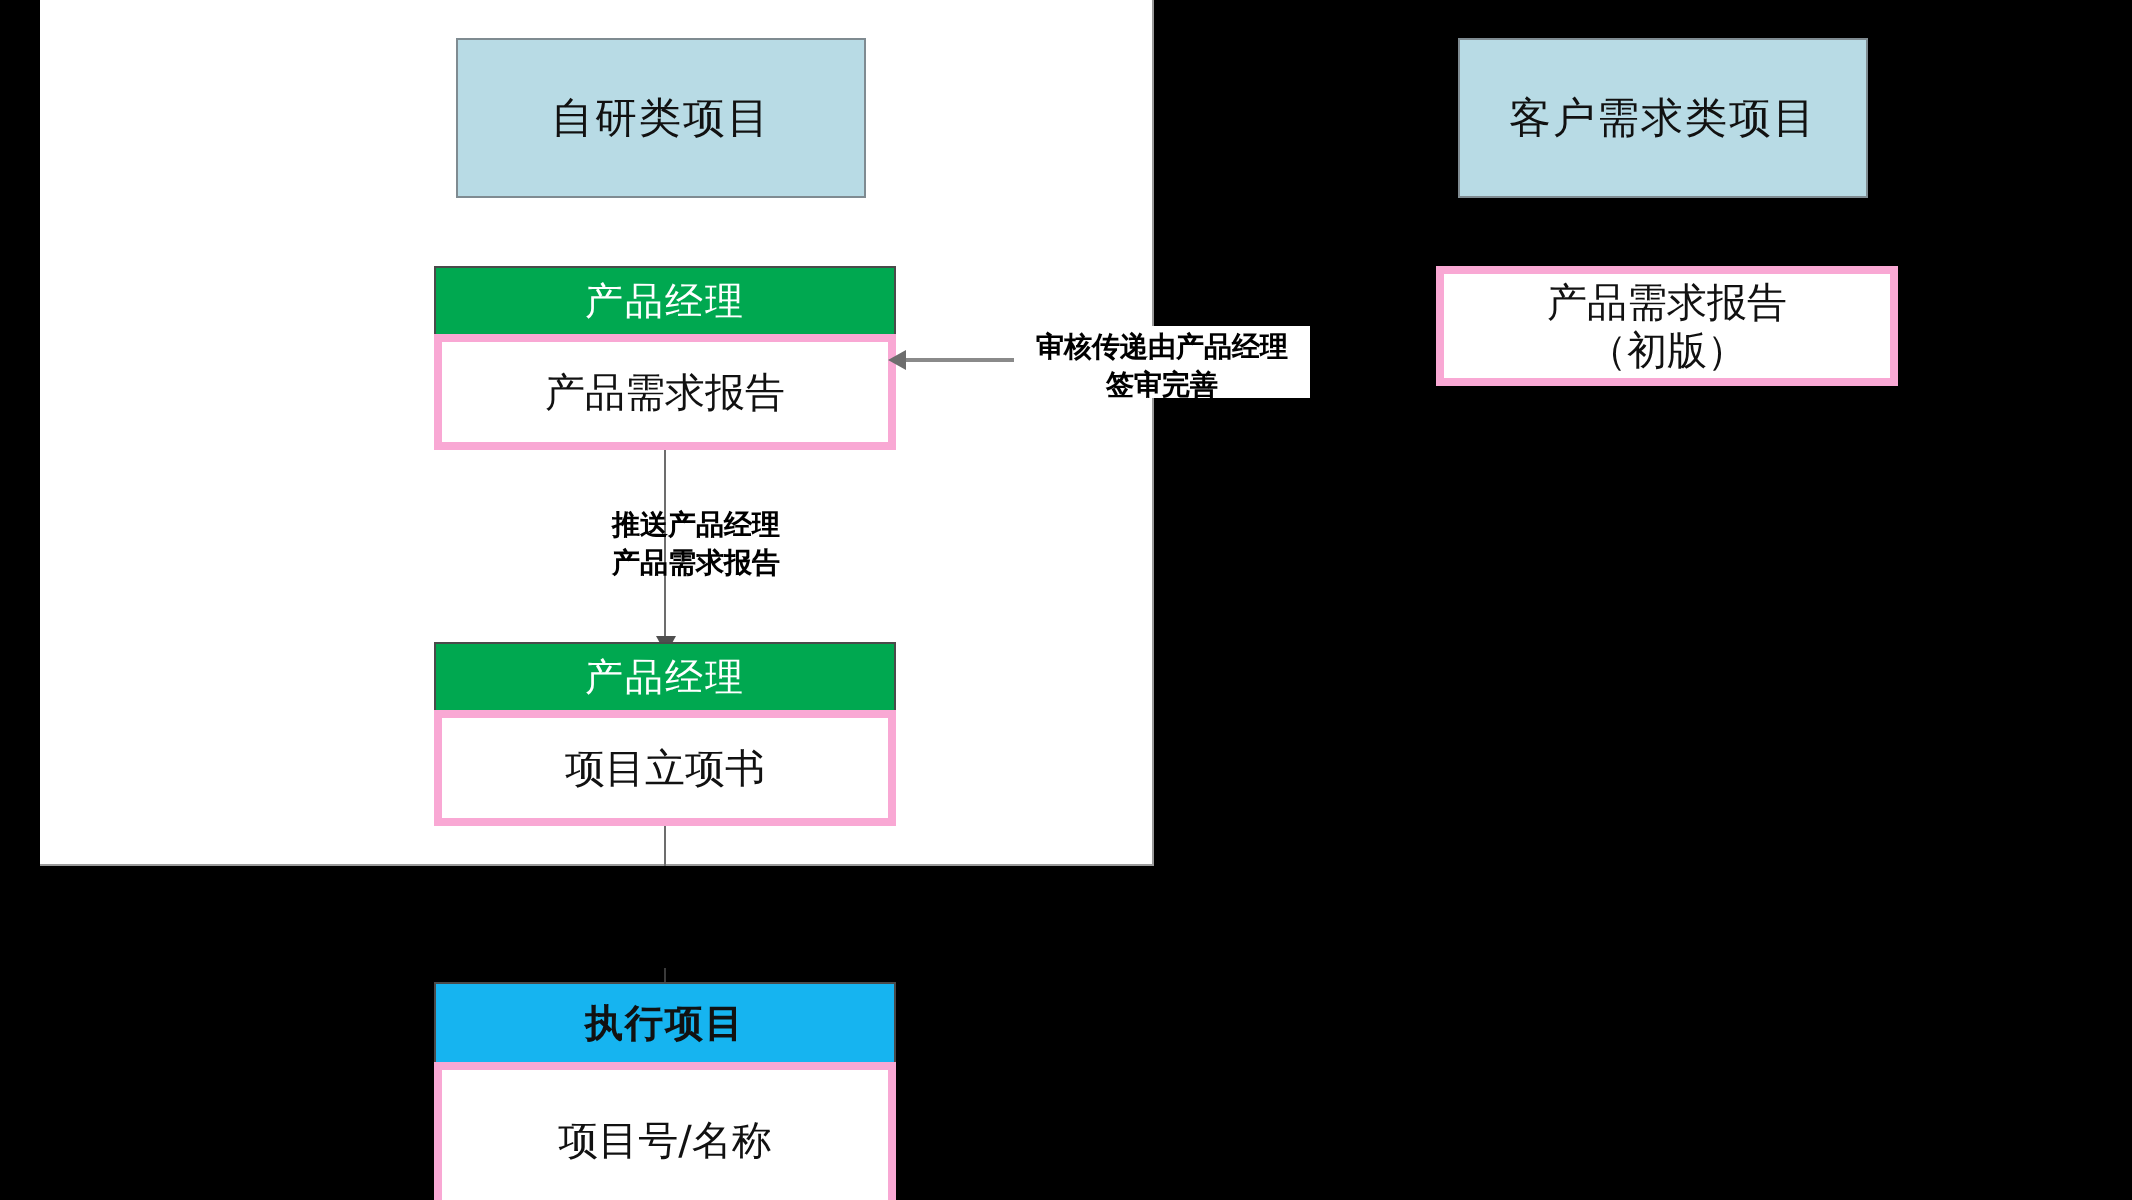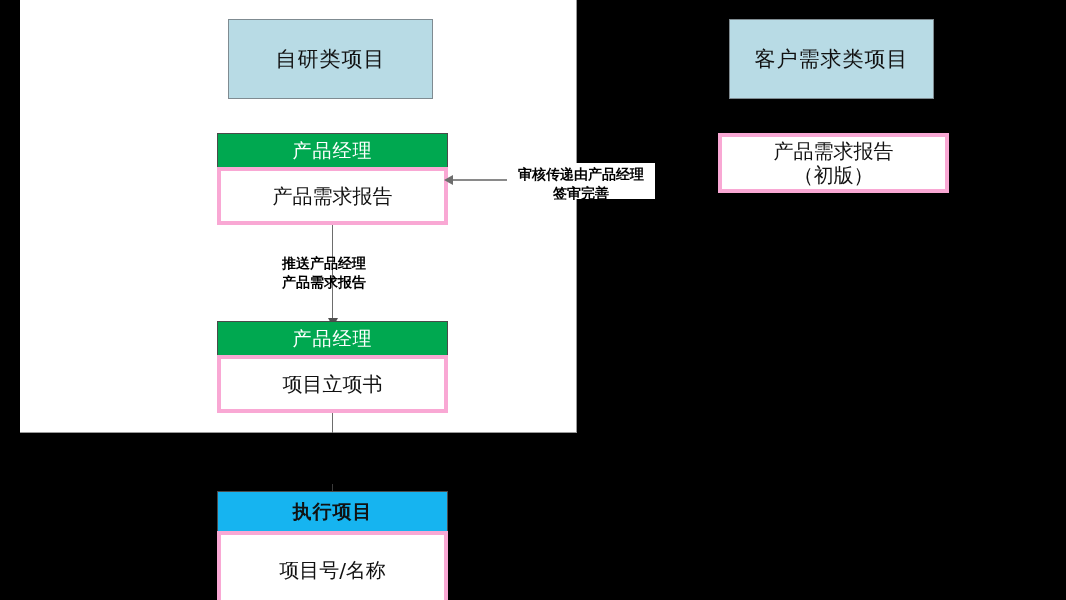--- a/index.html
+++ b/index.html
@@ -146,21 +146,21 @@
   <div class="arrow-left" style="left:424px; top:175px;"></div>
 
   <div class="edge-label" style="left:487px; top:163px; width:148px; height:36px;">
     <div>审核传递由产品经理</div>
     <div>签审完善</div>
   </div>
 
   <div class="vline" style="left:312px; top:225px; height:102px;"></div>
   <div class="arrow-down" style="left:308px; top:318px;"></div>
 
-  <div class="edge-label nobg" style="left:228px; top:252px; width:152px; height:38px;">
+  <div class="edge-label nobg" style="left:252px; top:252px; width:152px; height:38px;">
     <div>推送产品经理</div>
     <div>产品需求报告</div>
   </div>
 
   <div class="node" style="left:197px; top:321px; width:231px; height:92px;">
     <div class="node-header green" style="height:34px;">
       <span>产品经理</span>
     </div>
     <div class="node-body" style="height:58px;">
       <span>项目立项书</span>

